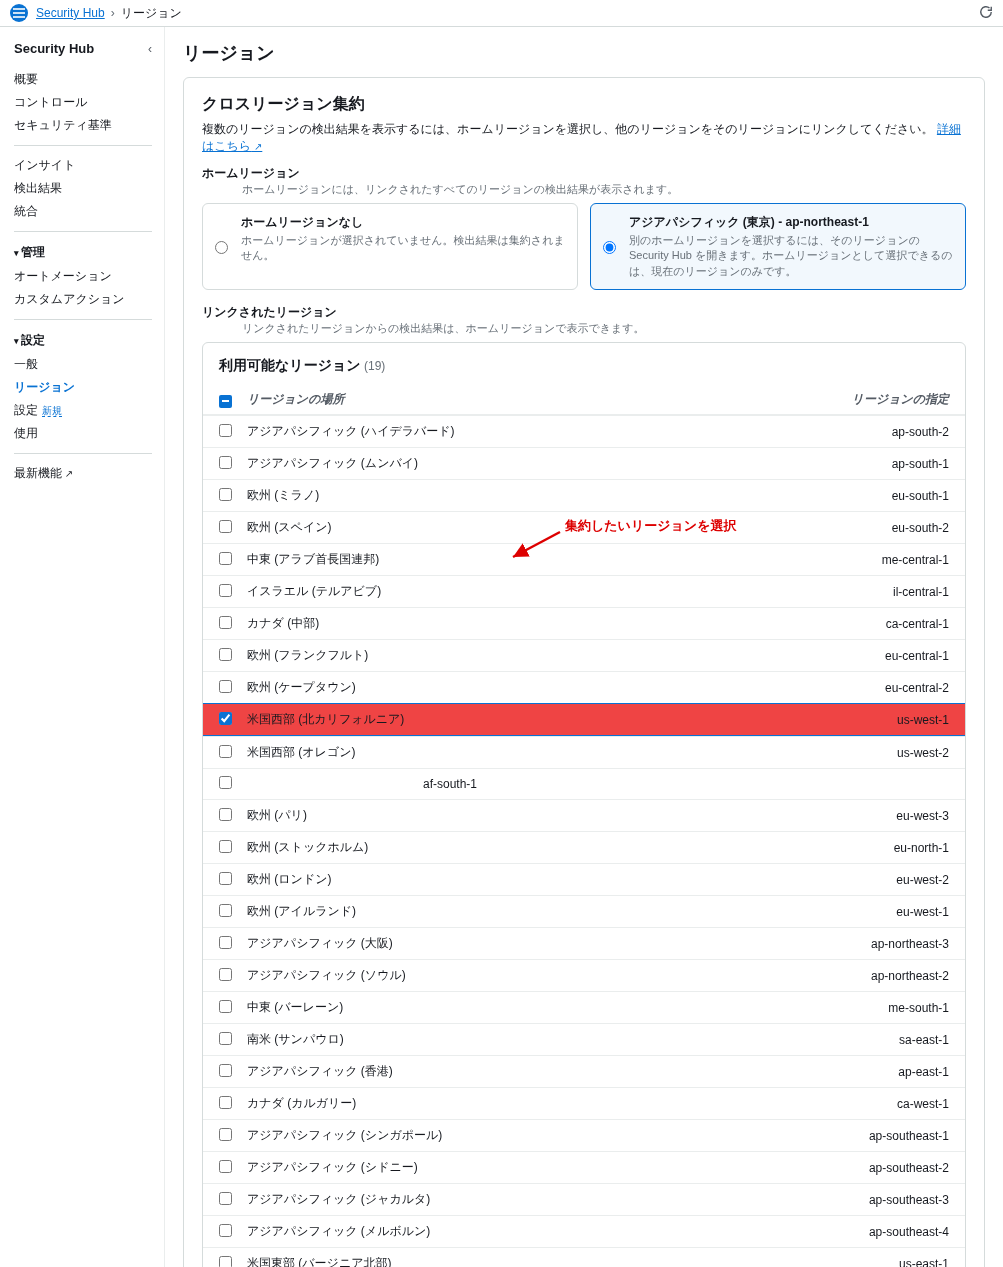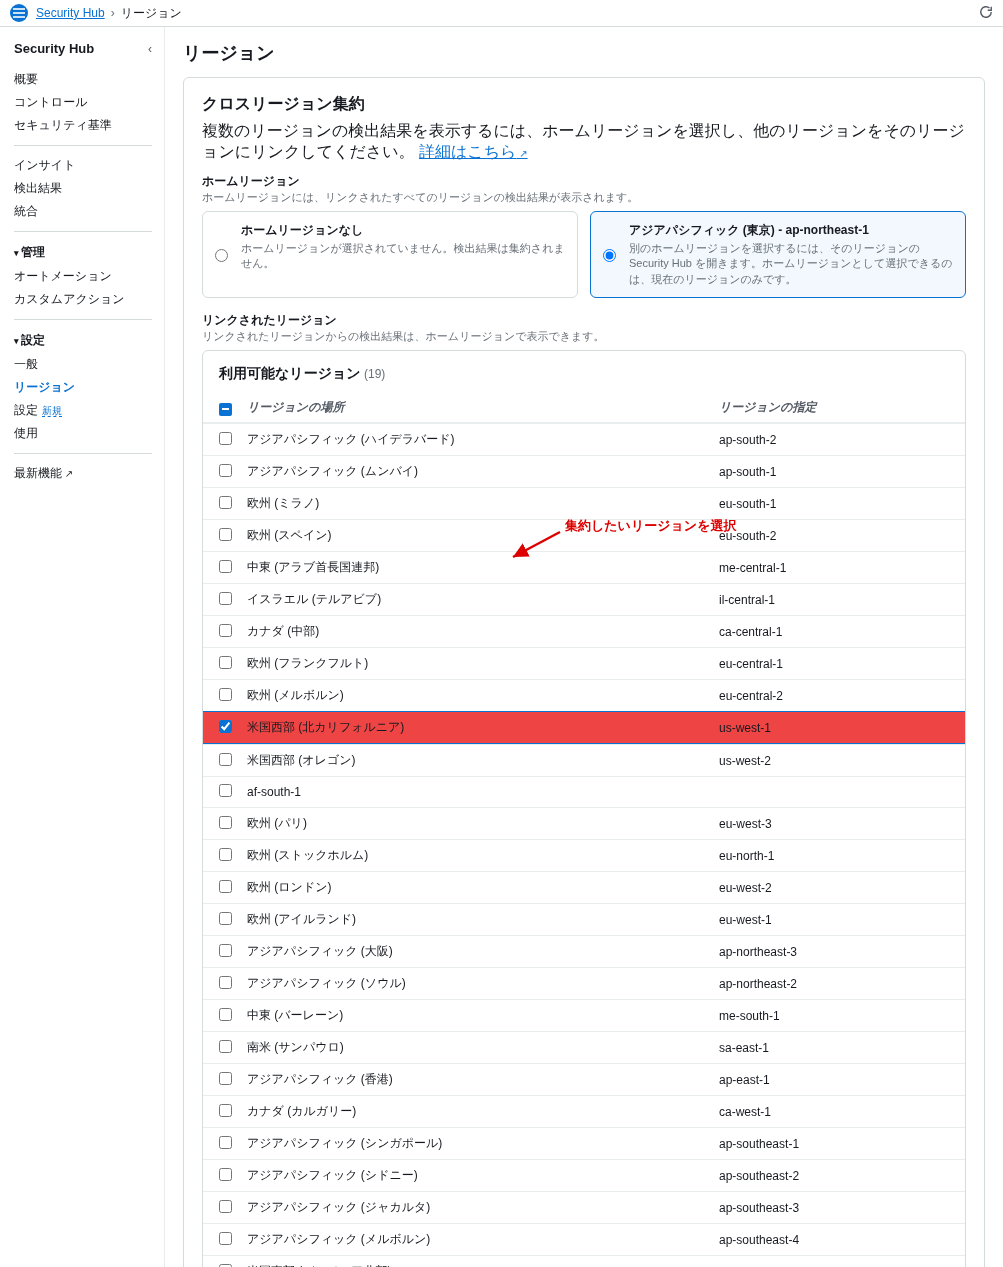--- a/index.html
+++ b/index.html
@@ -19,38 +19,38 @@
 .sb-item.active { color: #0972d3; font-weight: bold; }
 .sb-divider { border-top: 1px solid #d5dbdb; margin: 8px 0; }
 .sb-section { font-weight: bold; font-size: 12px; padding: 4px 0; }
 .sb-section::before { content: "▾ "; font-size: 9px; }
 .sb-new { color: #0972d3; font-size: 10px; border-bottom: 1px dashed #0972d3; margin-left: 4px; }
 .ext-link::after { content: " ↗"; font-size: 10px; }
 .main { flex: 1; padding: 14px 18px 24px 18px; min-width: 0; }
 h1 { font-size: 18px; font-weight: bold; margin-bottom: 12px; }
 .panel { border: 1px solid #d5dbdb; border-radius: 6px; padding: 16px 18px; }
 .p-title { font-size: 16px; font-weight: bold; margin-bottom: 6px; }
-.p-desc { font-size: 16px; color: #16191f; margin-bottom: 10px; }
+.p-desc { font-size: 12px; color: #16191f; margin-bottom: 10px; }
 .p-desc a { color: #0972d3; }
 .sub-label { font-weight: bold; font-size: 12px; margin-top: 6px; }
-.sub-desc { font-size: 11px; color: #687078; margin-bottom: 6px; }
+.sub-desc { font-size: 11px; color: #687078; margin-bottom: 6px; margin-left: 40px; }
 .radio-row { display: flex; gap: 12px; margin-bottom: 14px; }
 .radio-card { flex: 1; border: 1px solid #d5dbdb; border-radius: 6px; padding: 10px 12px; display: flex; gap: 13px; }
 .radio-card.selected { border: 1px solid #0972d3; background: #f2f8fd; }
 .radio-card input { margin-top: 2px; }
 .rc-title { font-weight: bold; font-size: 12px; margin-bottom: 2px; }
 .rc-desc { font-size: 11px; color: #687078; line-height: 1.4; }
 .table-box { border: 1px solid #d5dbdb; border-radius: 6px; }
 .tb-header { padding: 14px 16px 10px 16px; }
 .tb-title { font-weight: bold; font-size: 14px; }
 .tb-count { color: #687078; font-weight: normal; }
 .tb-head { display: flex; padding: 6px 16px; border-bottom: 1px solid #eaeded; font-size: 12px; font-weight: bold; color: #545b64; font-style: italic; }
 .col-chk { width: 28px; }
 .col-name { flex: 1; }
-.col-id { width: 230px; }
+.col-id { width: 230px; text-align: right; }
 .tb-row { display: flex; align-items: center; padding: 7px 16px; border-top: 1px solid #eaeded; font-size: 12px; }
 .tb-row.selected { background: #ef4444; border: 1px solid #0972d3; border-left: none; border-right: none; }
 .tb-row input[type=checkbox] { width: 13px; height: 13px; accent-color: #0972d3; }
 .head-chk { width: 13px; height: 13px; background: #0972d3; border-radius: 2px; display: inline-flex; align-items: center; justify-content: center; }
 .head-chk::after { content: ""; width: 7px; height: 2px; background: #fff; }
 .annotation { position: absolute; color: #d00; font-weight: bold; font-size: 13px; pointer-events: none; }
 .arrow { position: absolute; pointer-events: none; }
 .region-id { color: #16191f; }
 </style>
 </head>
@@ -185,21 +185,21 @@
               <div class="col-name">カナダ (中部)</div>
               <div class="col-id region-id">ca-central-1</div>
             </div>
             <div class="tb-row">
               <div class="col-chk"><input type="checkbox" style=""></div>
               <div class="col-name">欧州 (フランクフルト)</div>
               <div class="col-id region-id">eu-central-1</div>
             </div>
             <div class="tb-row">
               <div class="col-chk"><input type="checkbox" style=""></div>
-              <div class="col-name">欧州 (メルボルン)</div>
+              <div class="col-name">欧州 (ケープタウン)</div>
               <div class="col-id region-id">eu-central-2</div>
             </div>
             <div class="tb-row selected">
               <div class="col-chk"><input type="checkbox" checked="" style=""></div>
               <div class="col-name">米国西部 (北カリフォルニア)</div>
               <div class="col-id region-id">us-west-1</div>
             </div>
             <div class="tb-row">
               <div class="col-chk"><input type="checkbox" style=""></div>
               <div class="col-name">米国西部 (オレゴン)</div>

